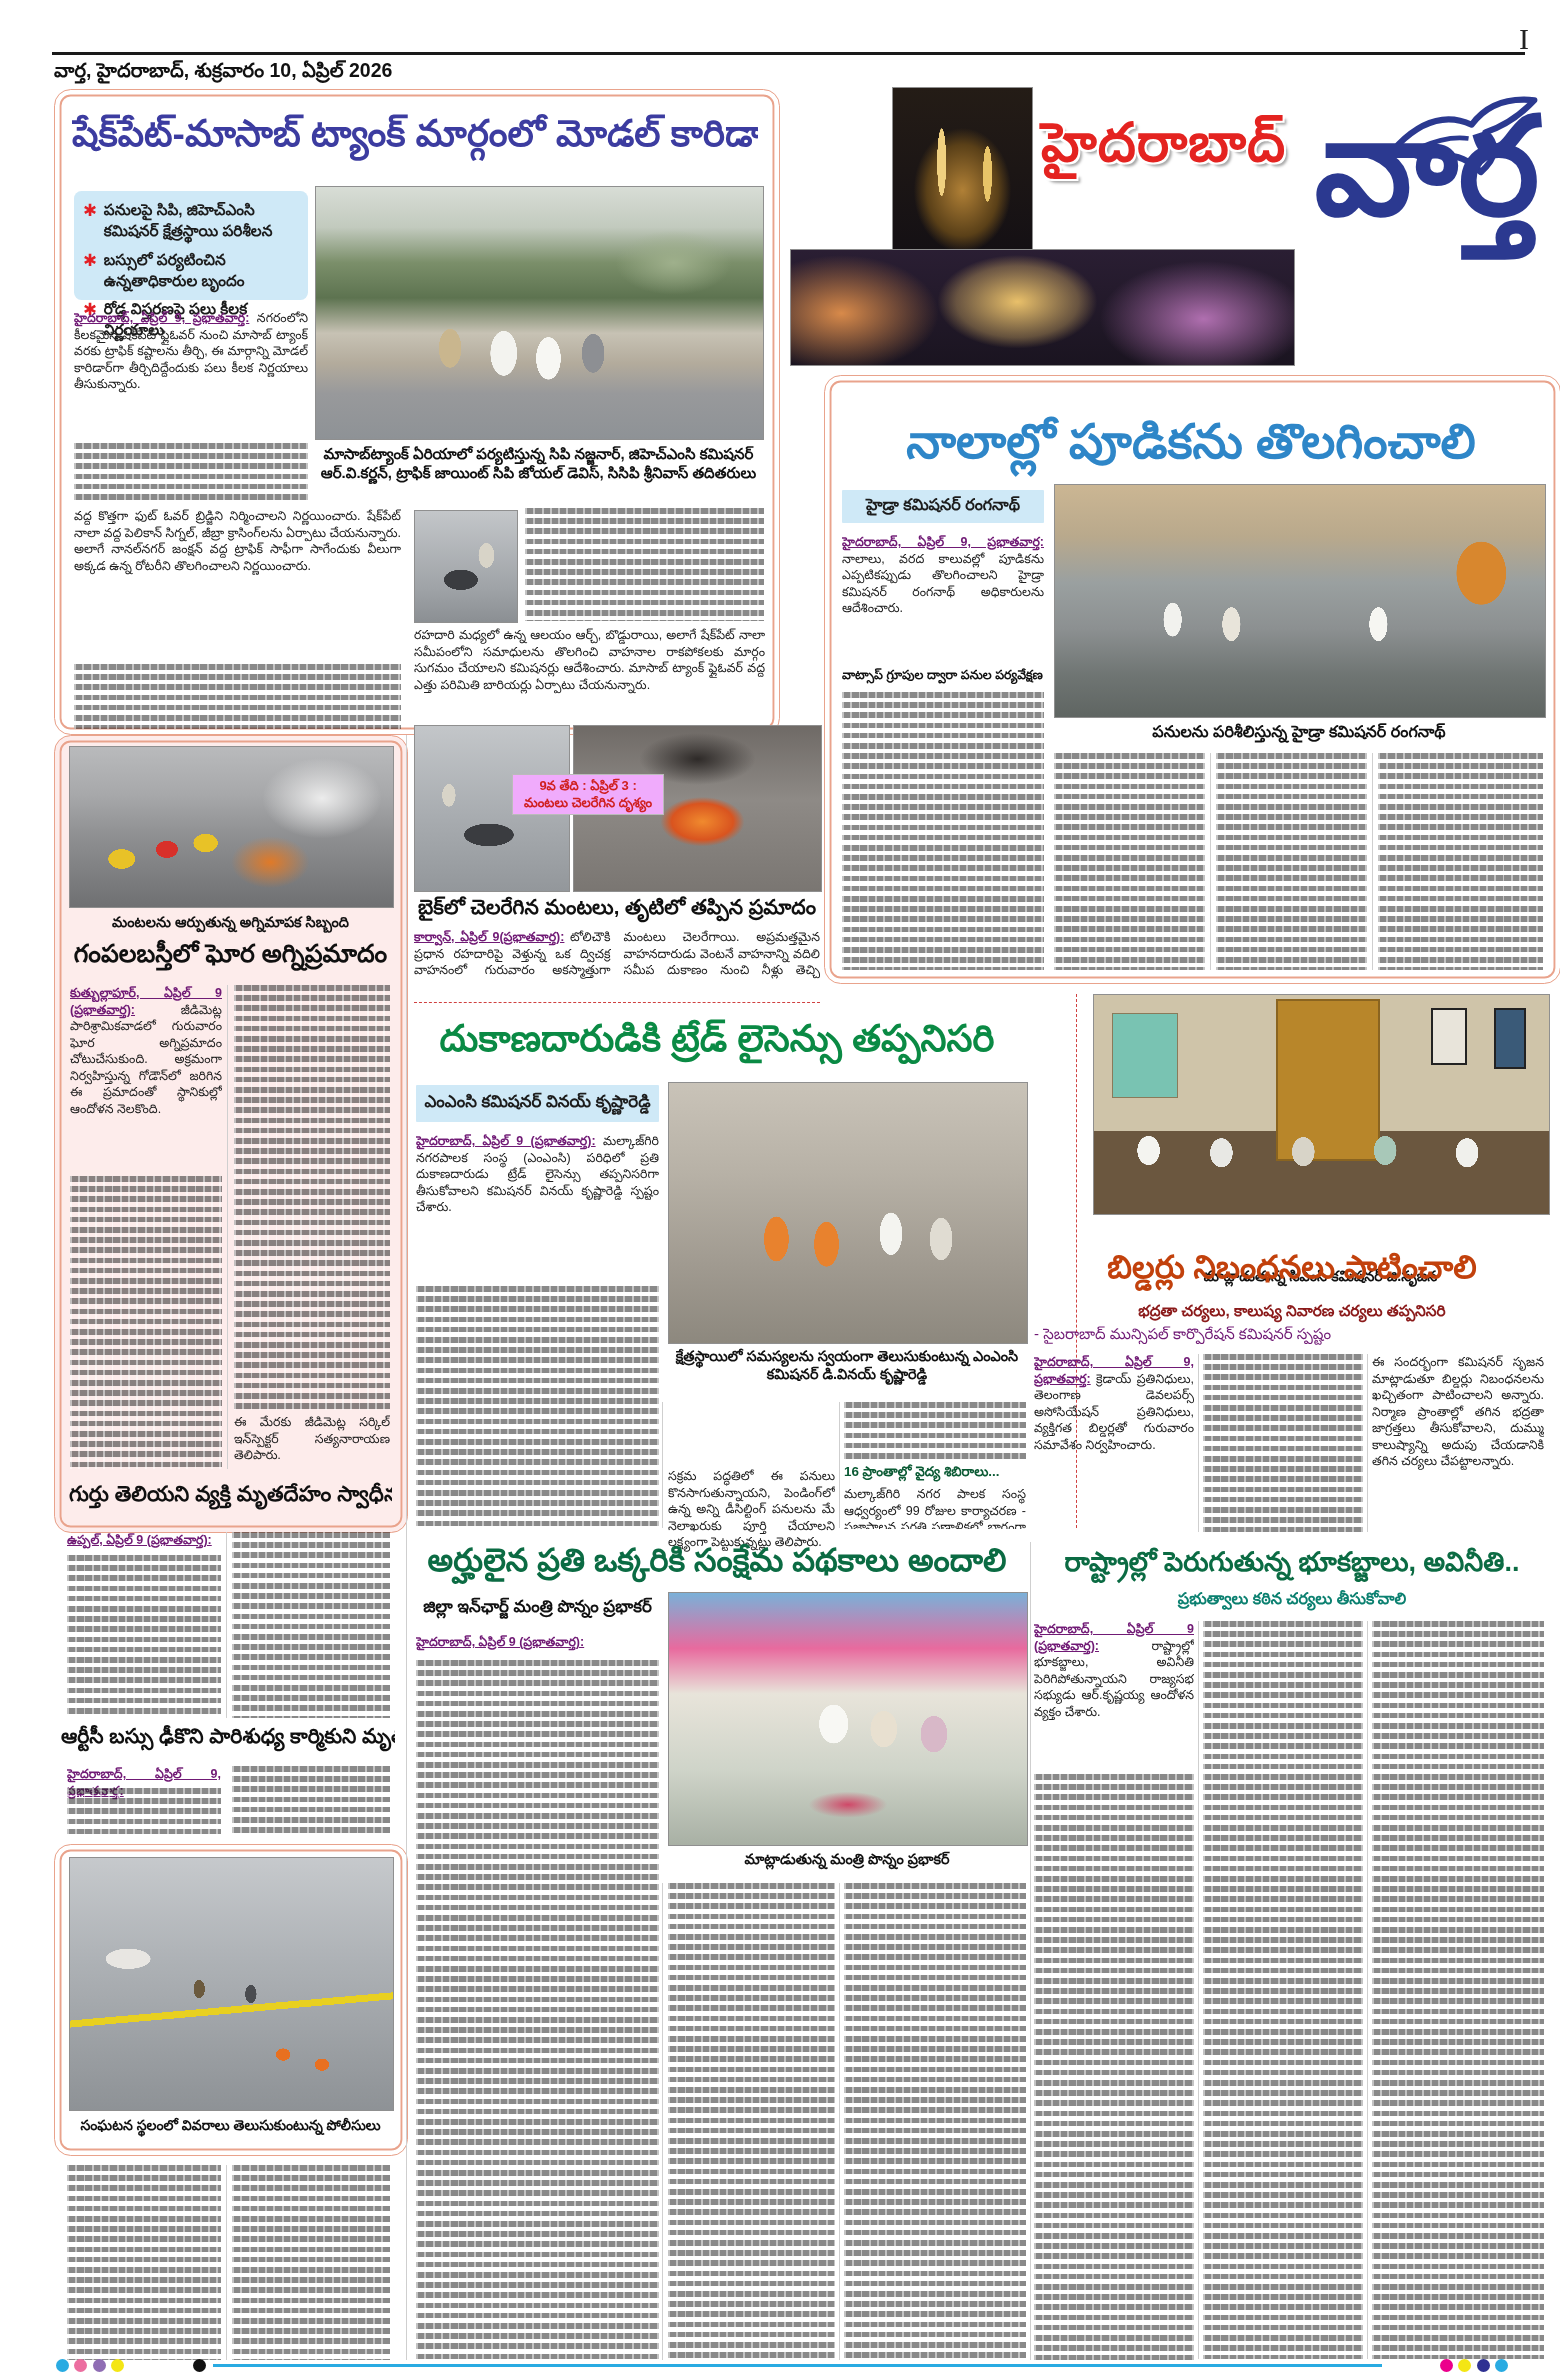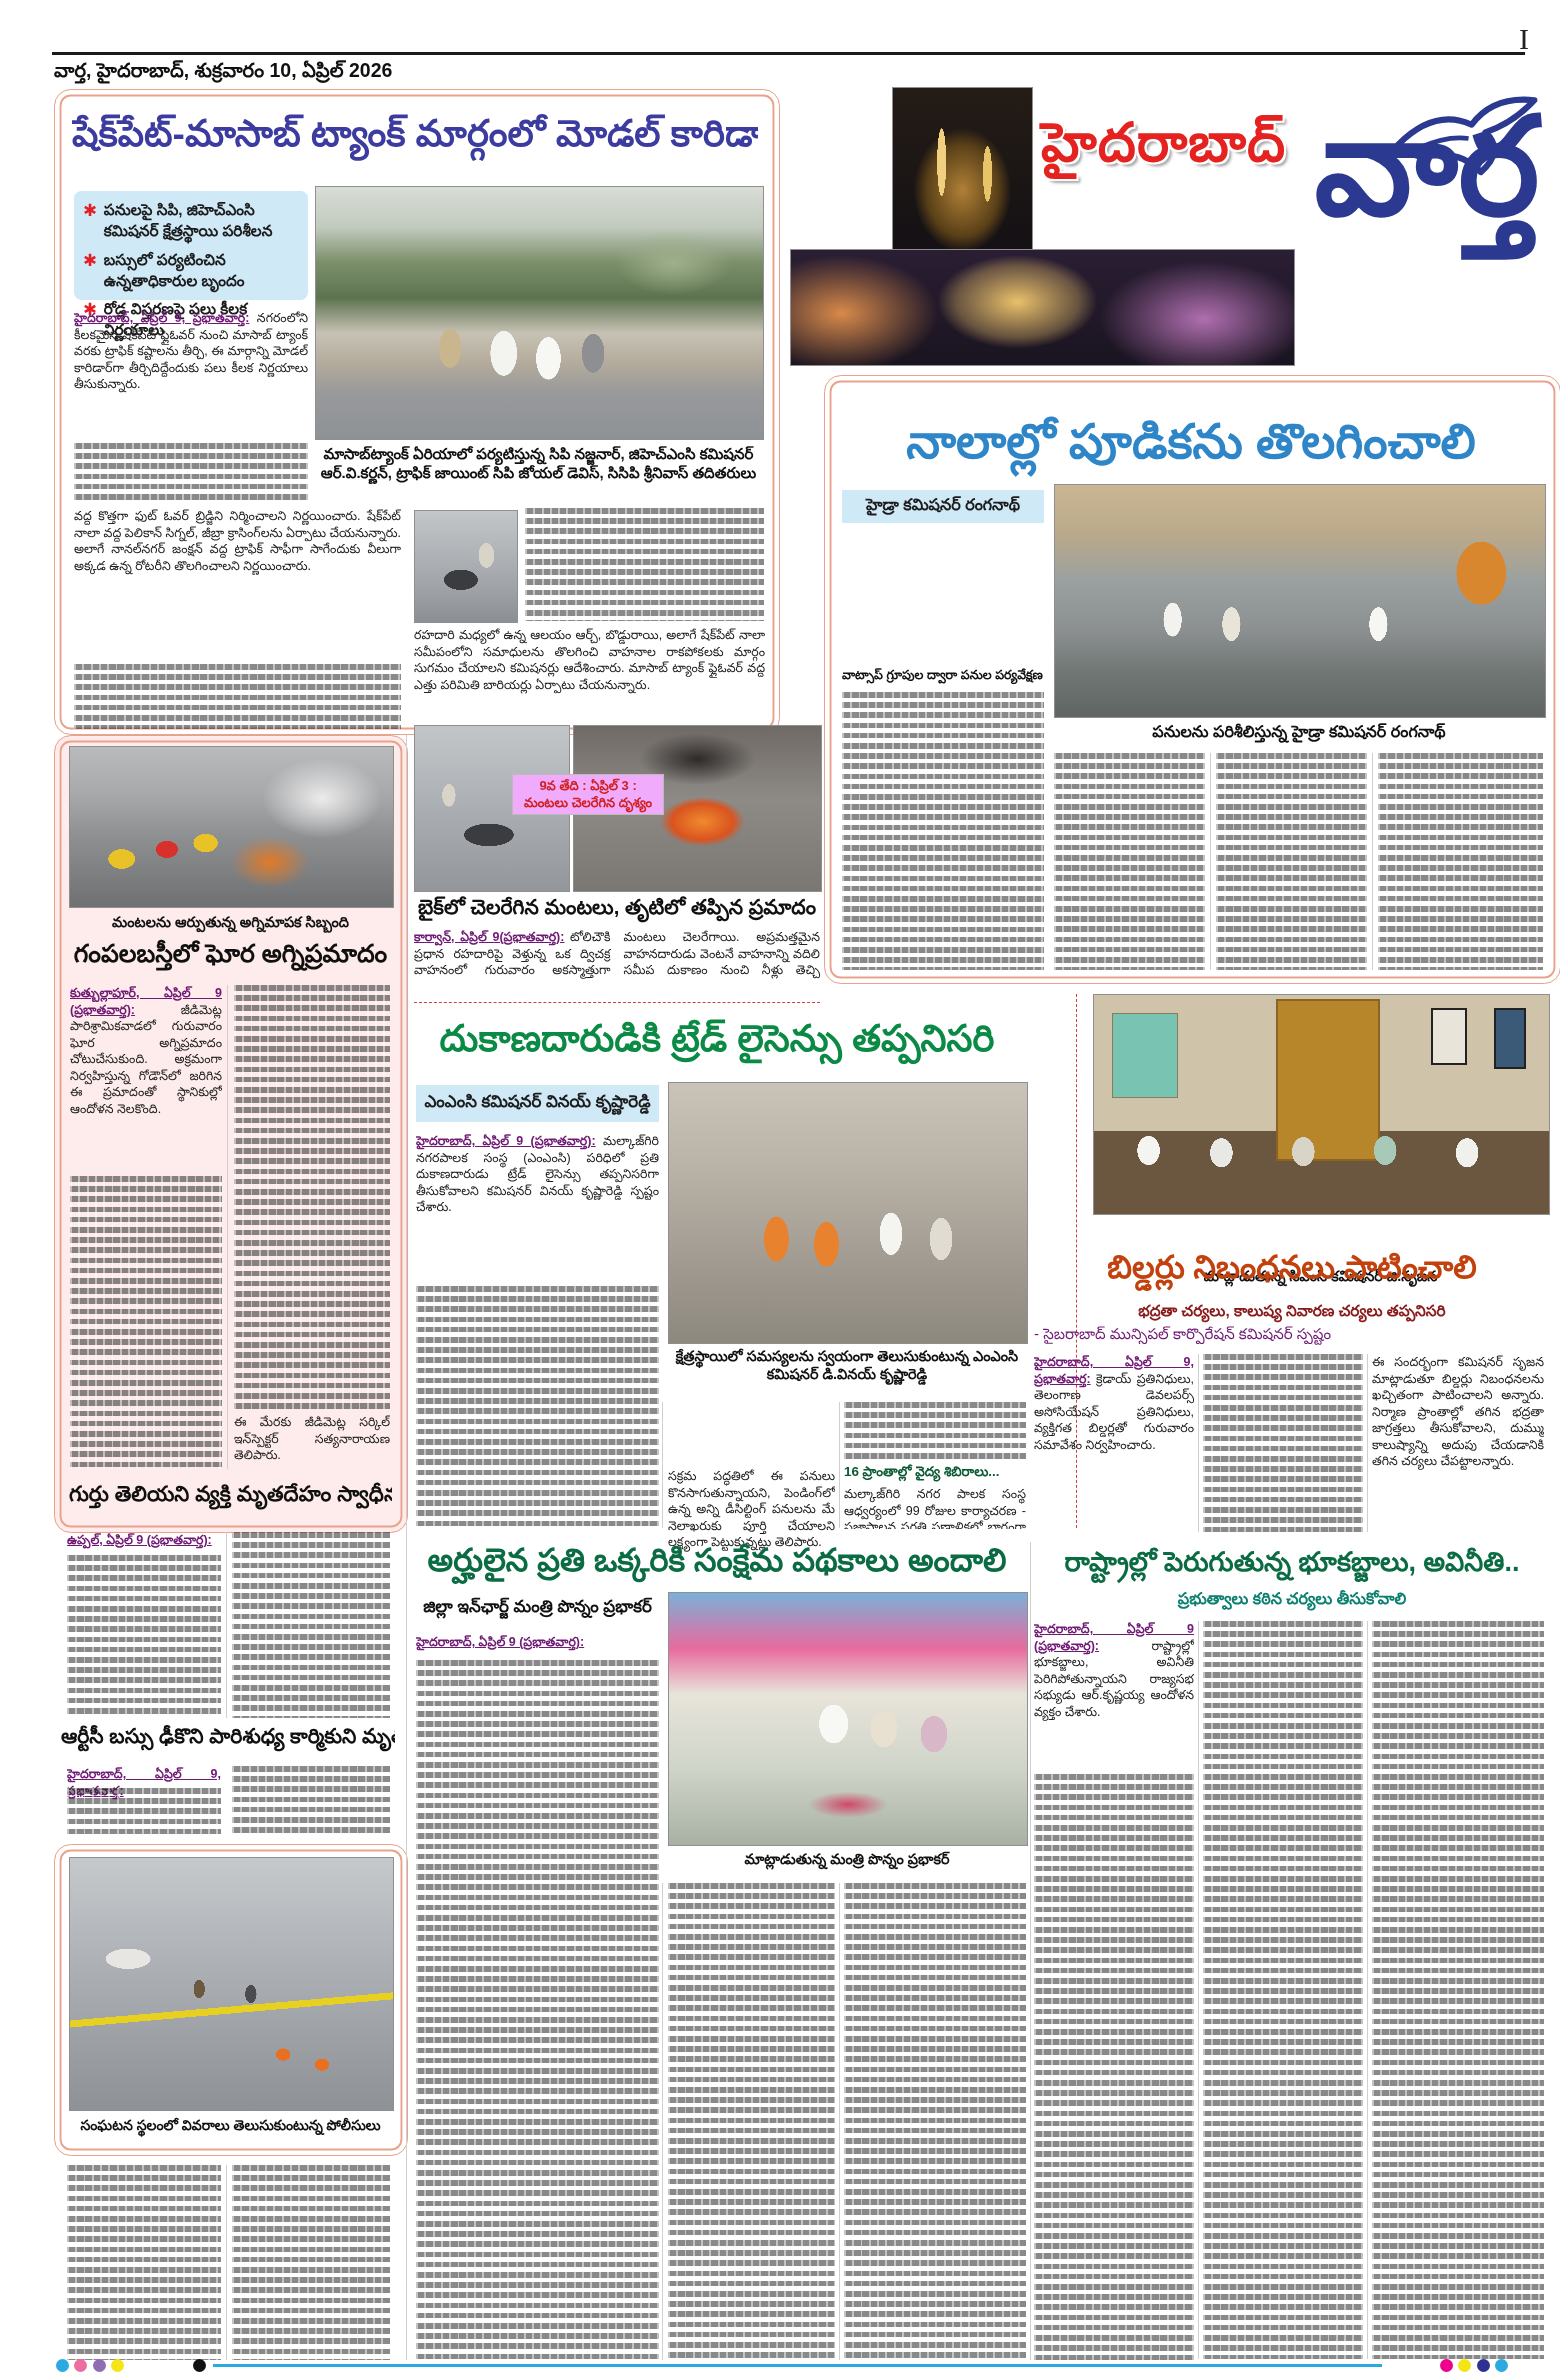--- a/index.html
+++ b/index.html
@@ -111,20 +111,24 @@
   <div class="kickbox" style="left:842px;top:490px;width:202px;height:33px;font-size:16px;">
     <span>హైడ్రా కమిషనర్ రంగనాథ్</span>
   </div>
   <div class="photo" style="left:1054px;top:484px;width:490px;height:232px;background:
        radial-gradient(41px 52px at 87% 38%, #d8872e 60%, transparent 61%),
        radial-gradient(15px 28px at 24% 58%, #f2f2ee 60%, transparent 61%),
        radial-gradient(15px 28px at 36% 60%, #e8e4da 60%, transparent 61%),
        radial-gradient(15px 28px at 66% 60%, #f6f6f2 60%, transparent 61%),
        linear-gradient(180deg,#cbb693 0%,#b9a98c 22%,#9aa0a0 42%,#8c9091 62%,#6f7573 82%,#5f6562 100%);"></div>
   <div class="cap" style="left:1054px;top:722px;width:490px;font-size:16px;">పనులను పరిశీలిస్తున్న హైడ్రా కమిషనర్ రంగనాథ్</div>
+  <div class="lead" style="left:842px;top:534px;width:202px;height:130px;">
+    <b>హైదరాబాద్, ఏప్రిల్ 9, ప్రభాతవార్త:</b>
+    <span>నాలాలు, వరద కాలువల్లో పూడికను ఎప్పటికప్పుడు తొలగించాలని హైడ్రా కమిషనర్ రంగనాథ్ అధికారులను ఆదేశించారు.</span>
+  </div>
   <div class="abs" style="left:842px;top:668px;width:202px;font-size:12.5px;font-weight:bold;color:#111;">వాట్సాప్ గ్రూపుల ద్వారా పనుల పర్యవేక్షణ</div>
   <div class="fx" style="left:842px;top:692px;width:202px;height:278px;"></div>
   <div class="fx" style="left:1054px;top:753px;width:151px;height:217px;"></div>
   <div class="fx" style="left:1216px;top:753px;width:151px;height:217px;"></div>
   <div class="fx" style="left:1378px;top:753px;width:165px;height:217px;"></div>
   <div class="vline" style="left:1210px;top:753px;height:217px;"></div>
   <div class="vline" style="left:1372px;top:753px;height:217px;"></div>
 
   <div class="obox pink" style="left:54px;top:735px;width:352px;height:796px;"></div>
   <div class="photo" style="left:69px;top:746px;width:323px;height:160px;background:

